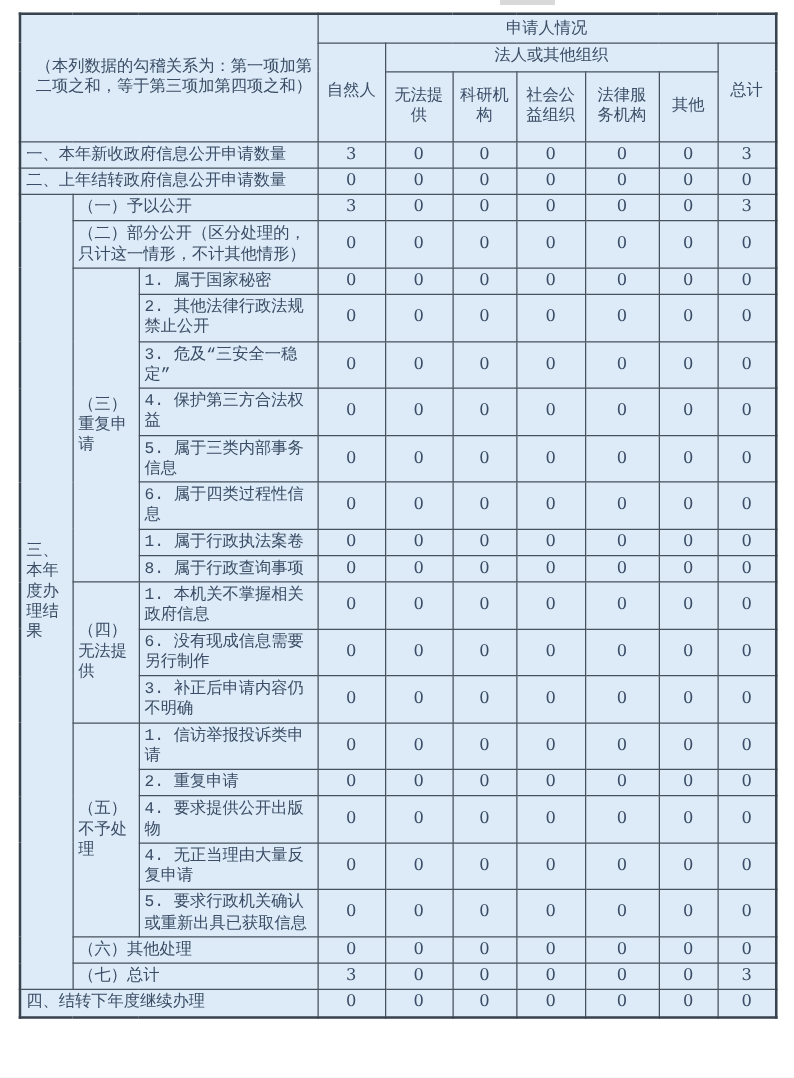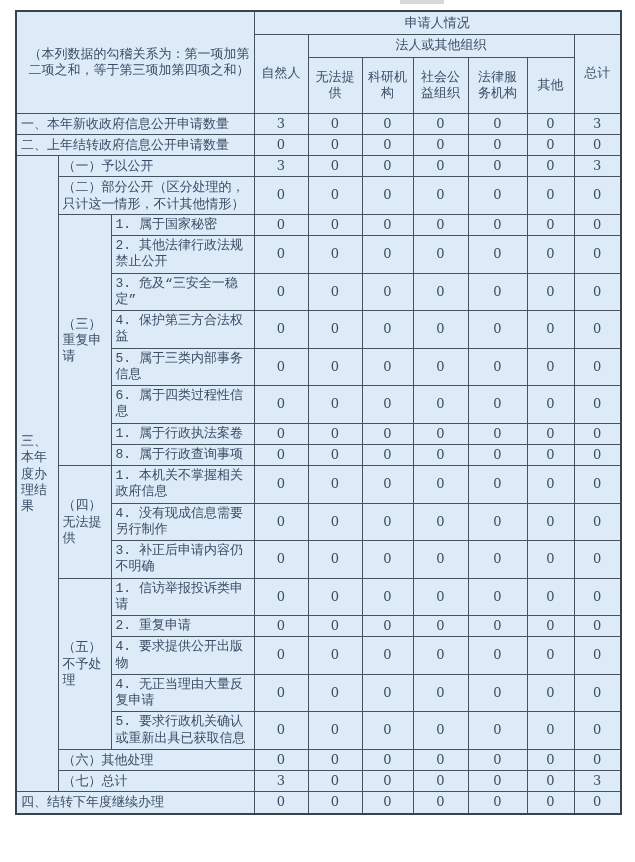--- a/index.html
+++ b/index.html
@@ -229,21 +229,21 @@
         <td class="lab lab-item">1. 本机关不掌握相关政府信息</td>
         <td class="num">0</td>
         <td class="num">0</td>
         <td class="num">0</td>
         <td class="num">0</td>
         <td class="num">0</td>
         <td class="num">0</td>
         <td class="num">0</td>
       </tr>
       <tr>
-        <td class="lab lab-item">4. 没有现成信息需要另行制作</td>
+        <td class="lab lab-item">6. 没有现成信息需要另行制作</td>
         <td class="num">0</td>
         <td class="num">0</td>
         <td class="num">0</td>
         <td class="num">0</td>
         <td class="num">0</td>
         <td class="num">0</td>
         <td class="num">0</td>
       </tr>
       <tr>
         <td class="lab lab-item">3. 补正后申请内容仍不明确</td>

